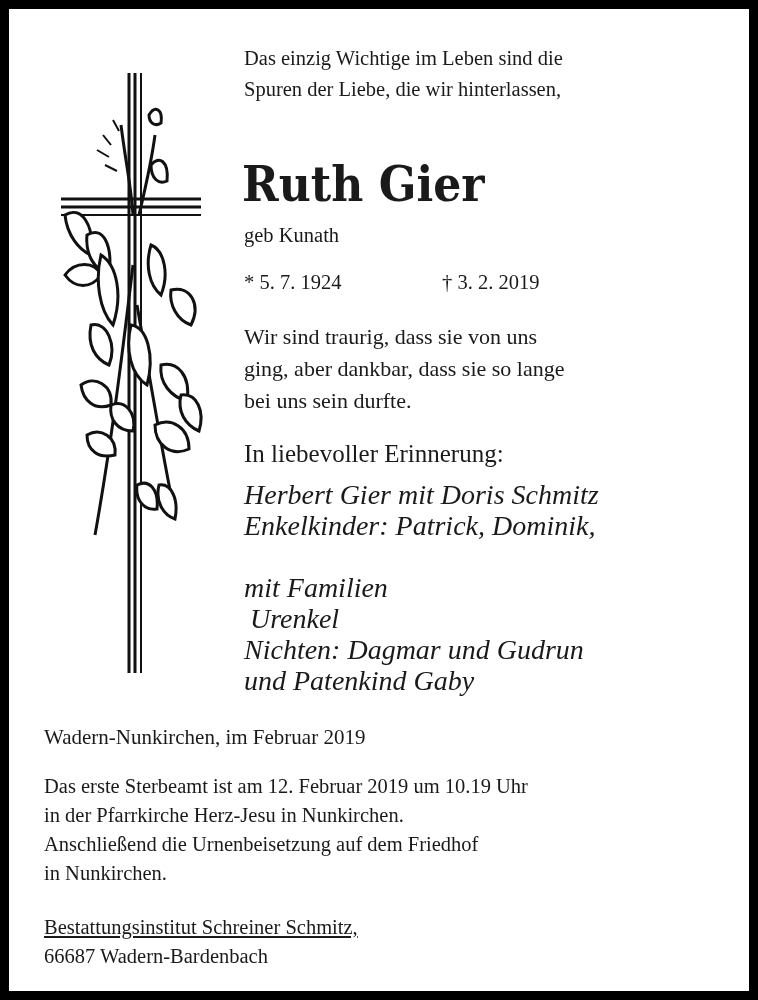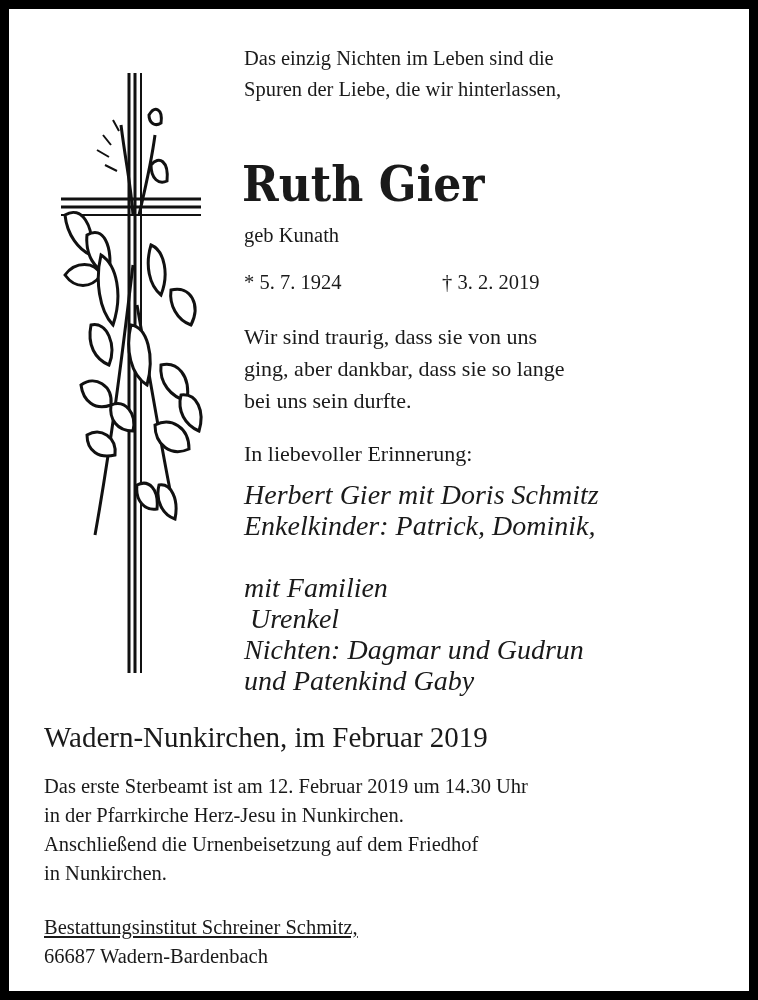--- a/index.html
+++ b/index.html
@@ -51,44 +51,44 @@
       <path d="M108 420 C120 418 128 434 124 454 C112 450 104 436 108 420Z"></path>
 
       <path d="M98 50 C104 40 112 44 110 58 C104 62 98 58 98 50Z"></path>
       <path d="M100 100 C108 90 118 96 116 116 C108 120 100 114 100 100Z"></path>
     </g>
     <g stroke="#111" stroke-width="2" fill="none">
       <path d="M52 70 L60 80 M46 85 L58 92 M54 100 L66 106 M62 55 L68 66"></path>
     </g>
   </svg>
 
-  <div class="t" style="left:235px; top:34px;">Das einzig Nichten im Leben sind die</div>
+  <div class="t" style="left:235px; top:34px;">Das einzig Wichtige im Leben sind die</div>
   <div class="t" style="left:235px; top:65px;">Spuren der Liebe, die wir hinterlassen,</div>
 
   <div class="t name" style="left:233px; top:148px;">Ruth Gier</div>
   <div class="t" style="left:235px; top:211px;">geb Kunath</div>
 
   <div class="t" style="left:235px; top:258px;">* 5. 7. 1924</div>
   <div class="t" style="left:433px; top:258px;">† 3. 2. 2019</div>
 
   <div class="t" style="left:235px; top:312px; font-size:22px;">Wir sind traurig, dass sie von uns</div>
   <div class="t" style="left:235px; top:344px; font-size:22px;">ging, aber dankbar, dass sie so lange</div>
   <div class="t" style="left:235px; top:376px; font-size:22px;">bei uns sein durfte.</div>
 
-  <div class="t" style="left:235px; top:429px; font-size:22px;">In liebevoller Erinnerung:</div>
+  <div class="t" style="left:235px; top:429px; font-size:25px;">In liebevoller Erinnerung:</div>
 
   <div class="t ital" style="left:235px; top:470px;">Herbert Gier mit Doris Schmitz</div>
   <div class="t ital" style="left:235px; top:501px;">Enkelkinder: Patrick, Dominik,</div>
   <div class="t ital" style="left:235px; top:563px;">mit Familien</div>
   <div class="t ital" style="left:241px; top:594px;">Urenkel</div>
   <div class="t ital" style="left:235px; top:625px;">Nichten: Dagmar und Gudrun</div>
   <div class="t ital" style="left:235px; top:656px;text-align:right;">und Patenkind Gaby</div>
 
-  <div class="t" style="left:35px; top:713px; font-size:29px;">Wadern-Nunkirchen, im Februar 2019</div>
+  <div class="t" style="left:35px; top:713px; font-size:21px;">Wadern-Nunkirchen, im Februar 2019</div>
 
-  <div class="t" style="left:35px; top:762px;">Das erste Sterbeamt ist am 12. Februar 2019 um 14.30 Uhr</div>
+  <div class="t" style="left:35px; top:762px;">Das erste Sterbeamt ist am 12. Februar 2019 um 10.19 Uhr</div>
   <div class="t" style="left:35px; top:791px;">in der Pfarrkirche Herz-Jesu in Nunkirchen.</div>
   <div class="t" style="left:35px; top:820px;text-align:center;">Anschließend die Urnenbeisetzung auf dem Friedhof</div>
   <div class="t" style="left:35px; top:849px;">in Nunkirchen.</div>
 
   <div class="t" style="left:35px; top:903px;text-decoration:underline;">Bestattungsinstitut Schreiner Schmitz,</div>
   <div class="t" style="left:35px; top:932px;">66687 Wadern-Bardenbach</div>
 </div>
 
 </body></html>

